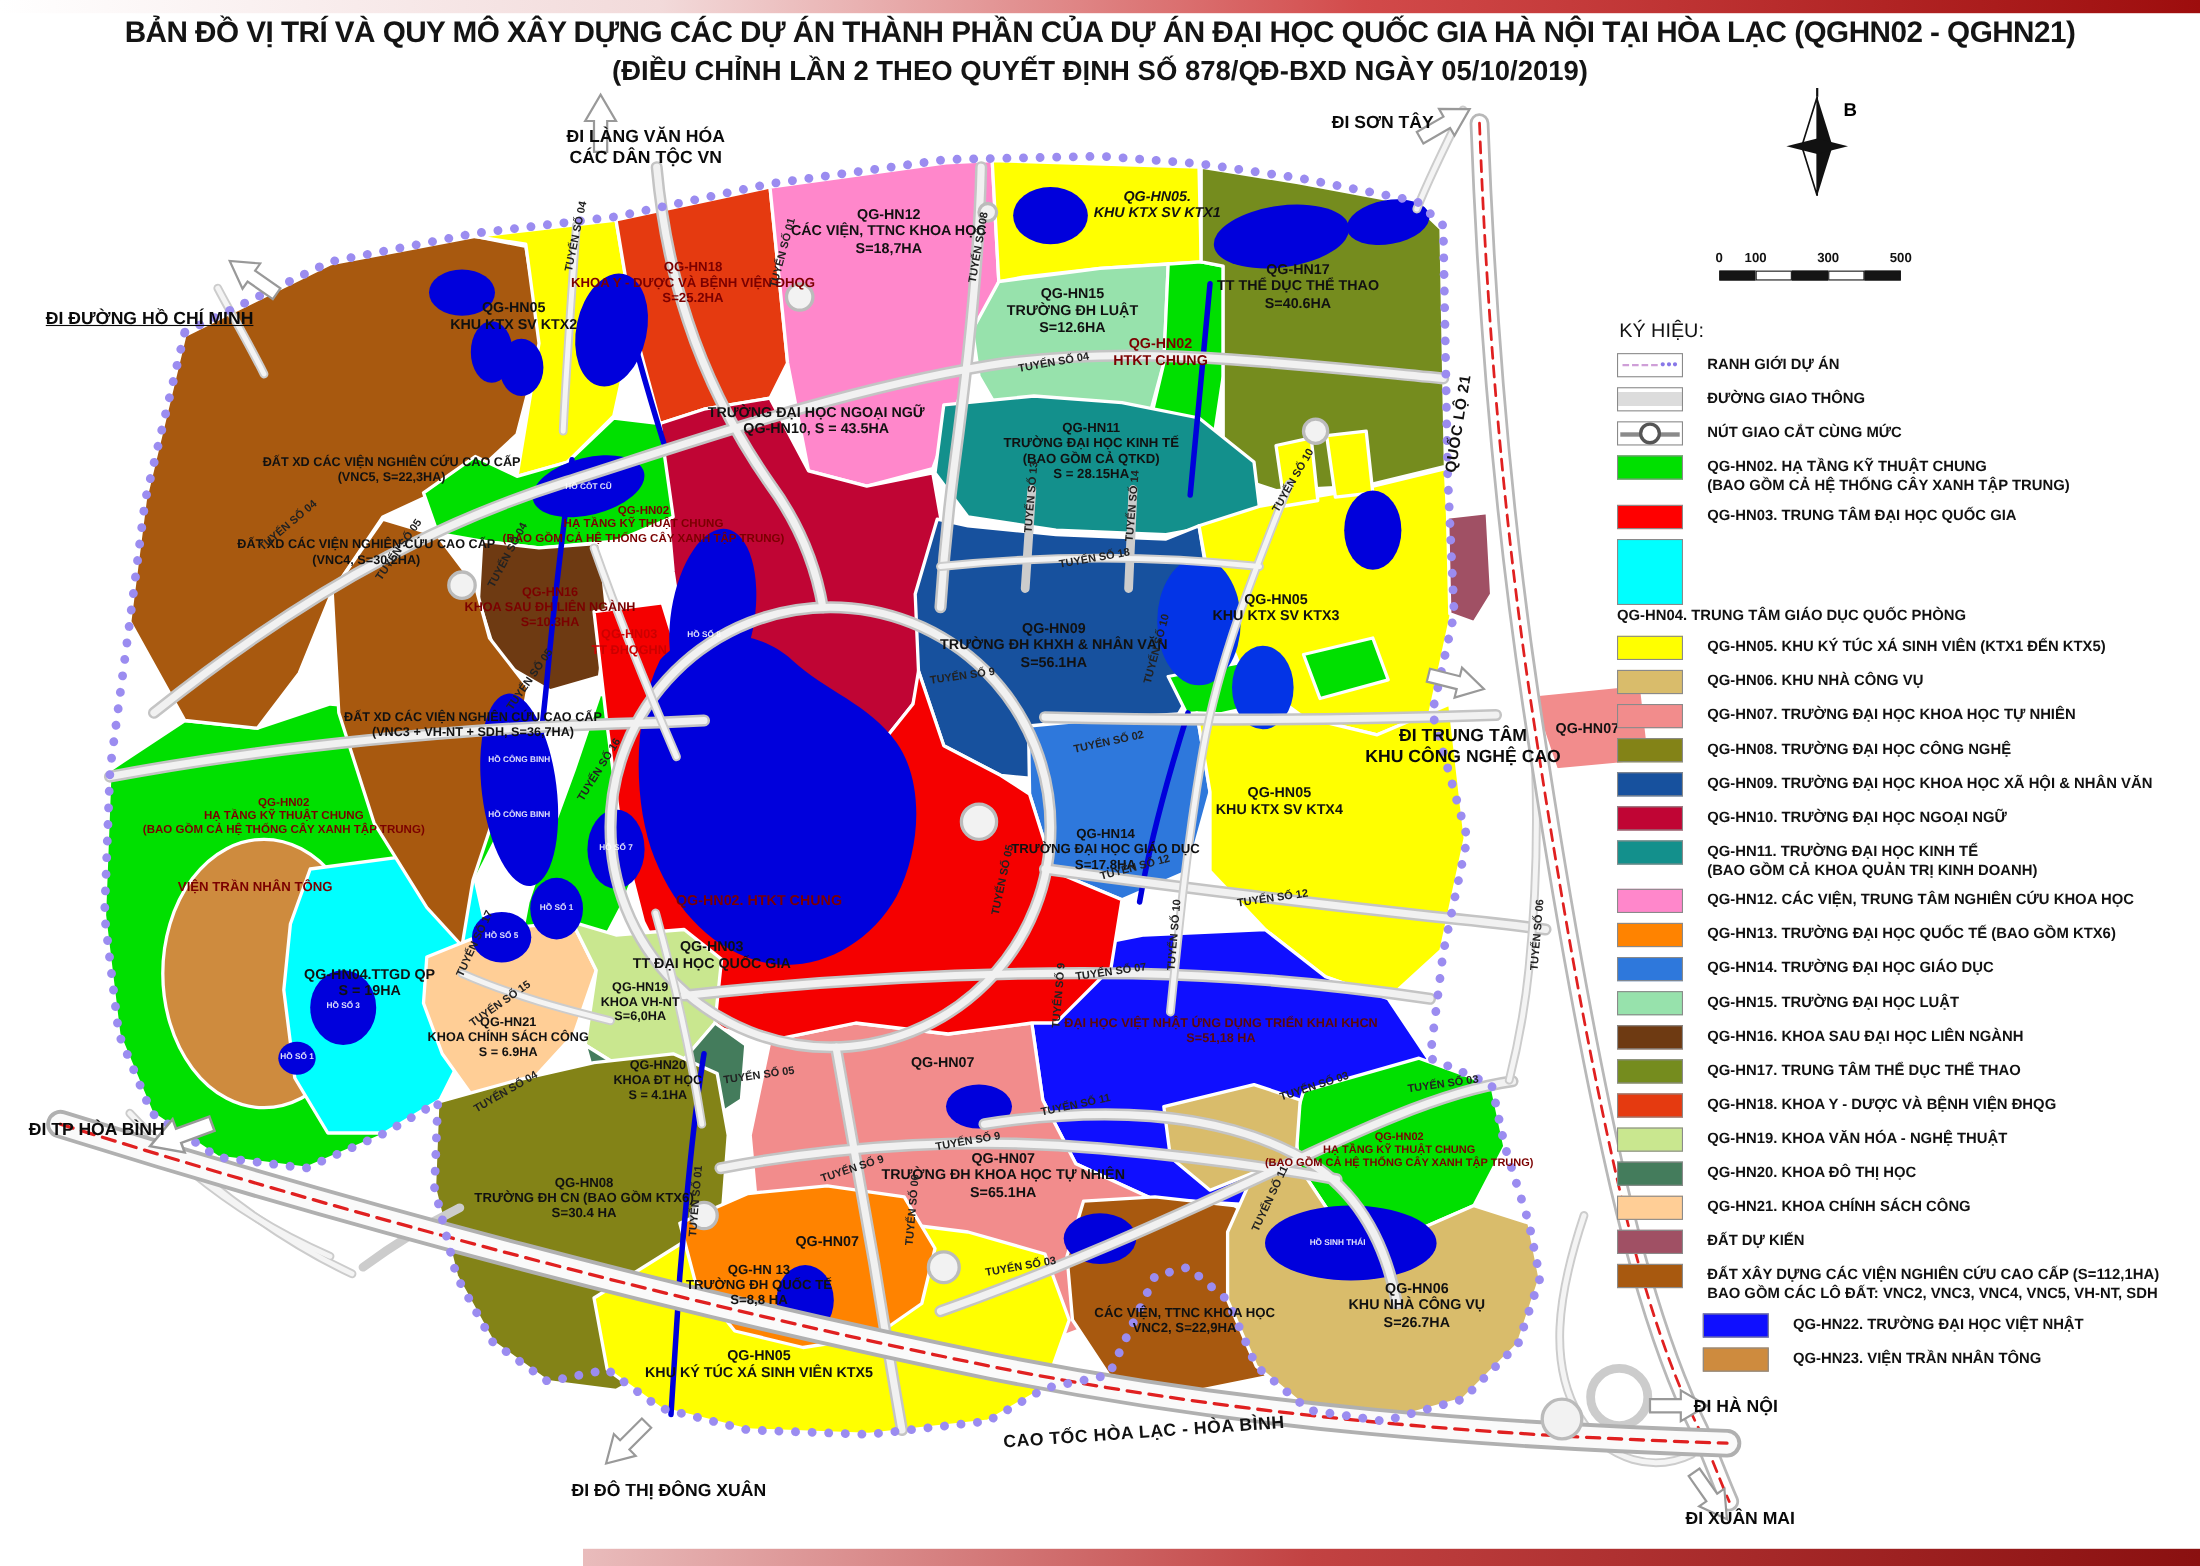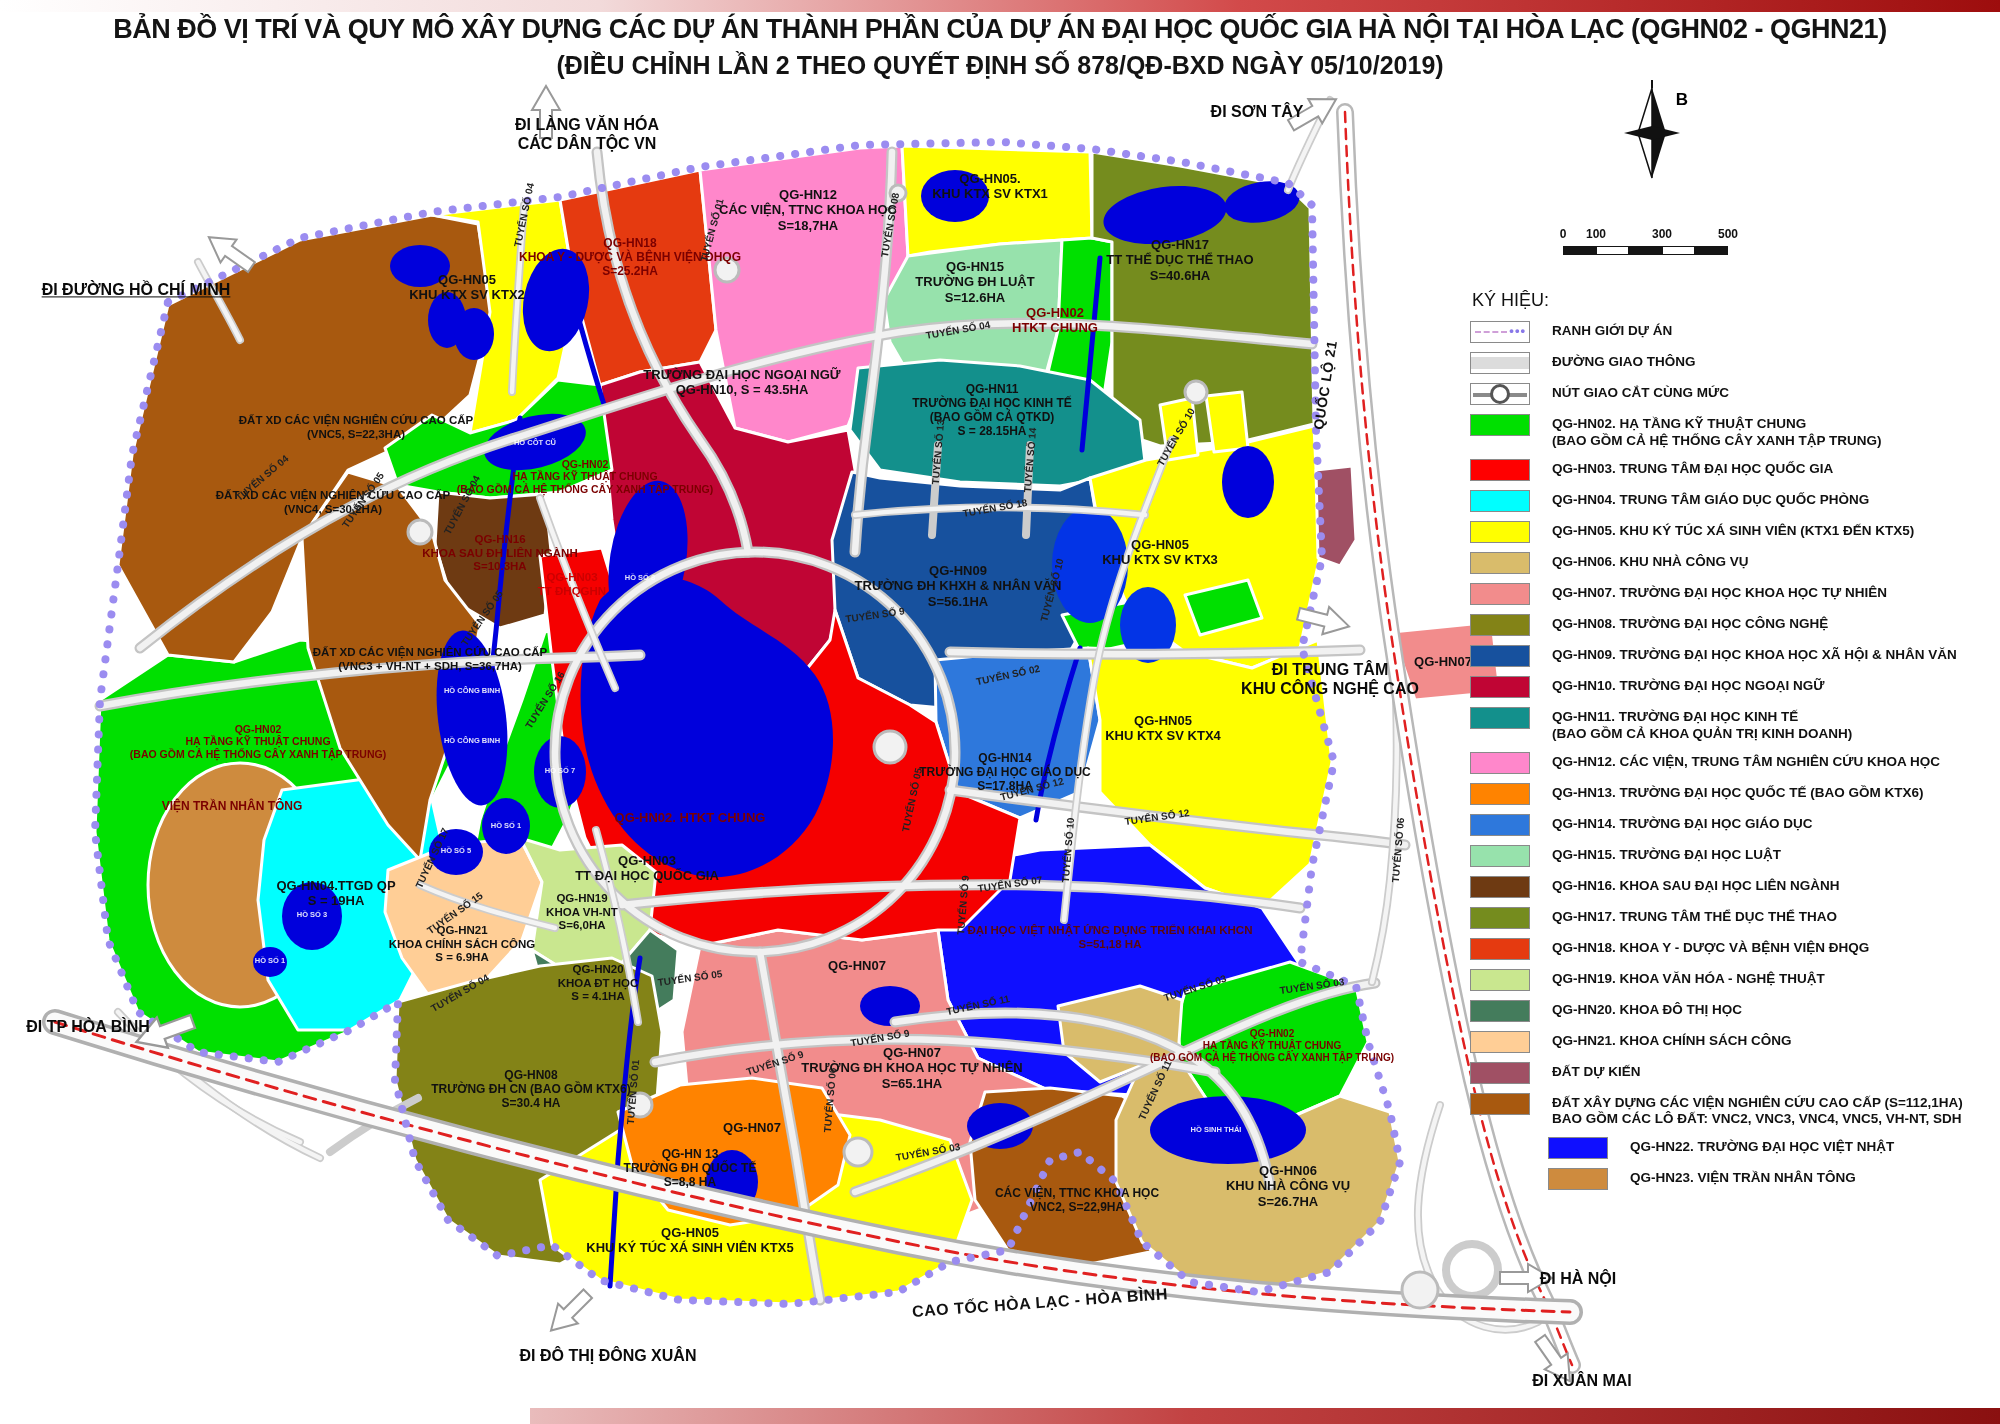--- a/index.html
+++ b/index.html
@@ -250,21 +250,21 @@
       </div>
       <div class="zl pos" style="left: 333px; top: 503px; transform: translate(-50%, -50%); font-size: 11.5px;">
         <div>ĐẤT XD CÁC VIỆN NGHIÊN CỨU CAO CẤP</div>
         <div>(VNC4, S=30,2HA)</div>
       </div>
       <div class="zl pos" style="left: 808px; top: 210px; transform: translate(-50%, -50%);">
         <div>QG-HN12</div>
         <div>CÁC VIỆN, TTNC KHOA HỌC</div>
         <div>S=18,7HA</div>
       </div>
-      <div class="zl pos" style="left: 990px; top: 186px; transform: translate(-50%, -50%);">
+      <div class="zl pos" style="left: 1052px; top: 186px; transform: translate(-50%, -50%); font-style: italic;">
         <div>QG-HN05.</div>
         <div>KHU KTX SV KTX1</div>
       </div>
       <div class="zl pos" style="left: 975px; top: 282px; transform: translate(-50%, -50%);">
         <div>QG-HN15</div>
         <div>TRƯỜNG ĐH LUẬT</div>
         <div>S=12.6HA</div>
       </div>
       <div class="zl pos" style="left: 1055px; top: 320px; transform: translate(-50%, -50%); color: rgb(123, 0, 0);">
         <div>QG-HN02</div>
@@ -638,21 +638,21 @@
             <div>QG-HN02. HẠ TẦNG KỸ THUẬT CHUNG</div>
             <div>(BAO GỒM CẢ HỆ THỐNG CÂY XANH TẬP TRUNG)</div>
           </div>
         </div>
         <div class="lrow" style="color: rgb(255, 0, 0);">
           <span class="lsym" style="background: rgb(255, 0, 0);"></span>
           <div class="ltext">
             <div>QG-HN03. TRUNG TÂM ĐẠI HỌC QUỐC GIA</div>
           </div>
         </div>
-        <div class="lrow" style="color: rgb(0, 255, 255);">
+        <div class="lrow" style="color: rgb(0, 255, 255); flex-direction: column;">
           <span class="lsym" style="background: rgb(0, 255, 255);"></span>
           <div class="ltext">
             <div>QG-HN04. TRUNG TÂM GIÁO DỤC QUỐC PHÒNG</div>
           </div>
         </div>
         <div class="lrow" style="color: rgb(255, 255, 0);">
           <span class="lsym" style="background: rgb(255, 255, 0);"></span>
           <div class="ltext">
             <div>QG-HN05. KHU KÝ TÚC XÁ SINH VIÊN (KTX1 ĐẾN KTX5)</div>
           </div>

